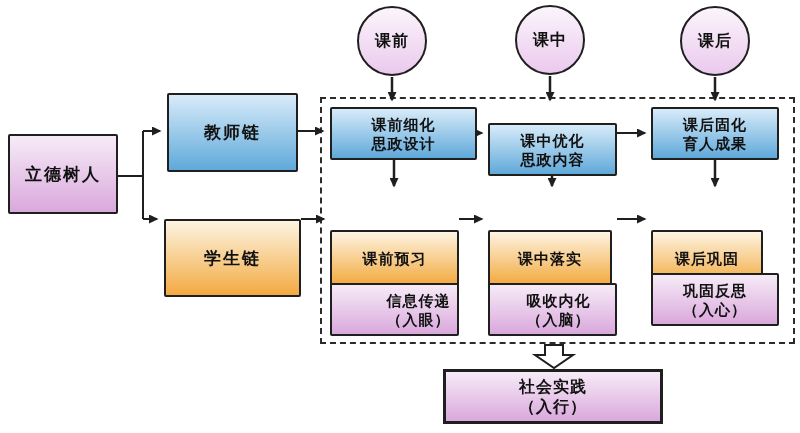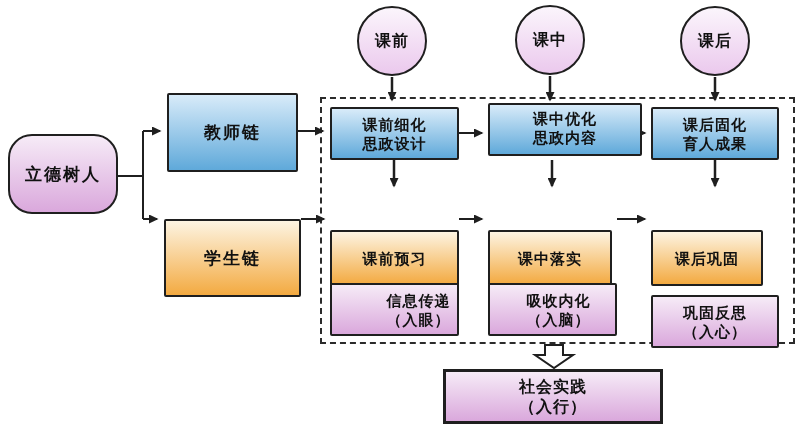--- a/index.html
+++ b/index.html
@@ -63,46 +63,46 @@
     <line x1="552" y1="160" x2="552" y2="186" stroke="#1f1f1f" stroke-width="2.5" marker-end="url(#ah)"></line>
     <line x1="715" y1="160" x2="715" y2="186" stroke="#1f1f1f" stroke-width="2.5" marker-end="url(#ah)"></line>
 
     <line x1="394" y1="249" x2="394" y2="276" stroke="#1f1f1f" stroke-width="2" stroke-dasharray="2 3" marker-end="url(#ah)"></line>
     <line x1="552" y1="249" x2="552" y2="276" stroke="#1f1f1f" stroke-width="2" stroke-dasharray="2 3" marker-end="url(#ah)"></line>
     <line x1="715" y1="249" x2="715" y2="276" stroke="#1f1f1f" stroke-width="2" stroke-dasharray="2 3" marker-end="url(#ah)"></line>
 
     <path d="M545,345 L563,345 L563,355 L573,355 L554,368 L535,355 L545,355 Z" fill="#ffffff" stroke="#1f1f1f" stroke-width="2" stroke-linejoin="miter"></path>
   </svg>
 
-  <div class="node pink big" style="left:8px;top:134px;width:110px;height:80px;border-radius:24px;">
+  <div class="node pink big" style="left:8px;top:134px;width:110px;height:80px;">
     <span>立德树人</span>
   </div>
 
   <div class="node blue big" style="left:167px;top:93px;width:131px;height:79px;">
     <span>教师链</span>
   </div>
   <div class="node orange big" style="left:164px;top:181px;width:137px;height:78px;">
     <span>学生链</span>
   </div>
 
   <div class="circle" style="left:357px;top:6px;">
     <span>课前</span>
   </div>
   <div class="circle" style="left:515px;top:5px;">
     <span>课中</span>
   </div>
   <div class="circle" style="left:680px;top:6px;">
     <span>课后</span>
   </div>
 
-  <div class="node blue" style="left:330px;top:107px;width:129px;height:53px;">
+  <div class="node blue" style="left:330px;top:107px;width:147px;height:53px;">
     <span>课前细化</span>
     <span>思政设计</span>
   </div>
-  <div class="node blue" style="left:488px;top:103px;width:154px;height:53px;font-family:Liberation Mono, monospace;">
+  <div class="node blue" style="left:488px;top:123px;width:129px;height:53px;">
     <span>课中优化</span>
     <span>思政内容</span>
   </div>
   <div class="node orange" style="left:330px;top:192px;width:129px;height:56px;">
     <span>课前预习</span>
   </div>
 
   <div class="node blue" style="left:651px;top:107px;width:128px;height:53px;">
     <span>课后固化</span>
     <span>育人成果</span>
@@ -115,21 +115,21 @@
   </div>
 
   <div class="node pink" style="left:330px;top:283px;width:129px;height:53px;padding-left:48px;">
     <span>信息传递</span>
     <span>（入眼）</span>
   </div>
   <div class="node pink" style="left:488px;top:283px;width:129px;height:53px;padding-left:12px;">
     <span>吸收内化</span>
     <span>（入脑）</span>
   </div>
-  <div class="node pink" style="left:651px;top:295px;width:128px;height:53px;">
+  <div class="node pink" style="left:651px;top:273px;width:128px;height:53px;">
     <span>巩固反思</span>
     <span>（入心）</span>
   </div>
 
   <div class="node pink thick" style="left:443px;top:369px;width:220px;height:55px;font-size:16px;line-height:20px;text-align:center;">
     <span>社会实践</span>
     <span>（入行）</span>
   </div>
 
 </div>

